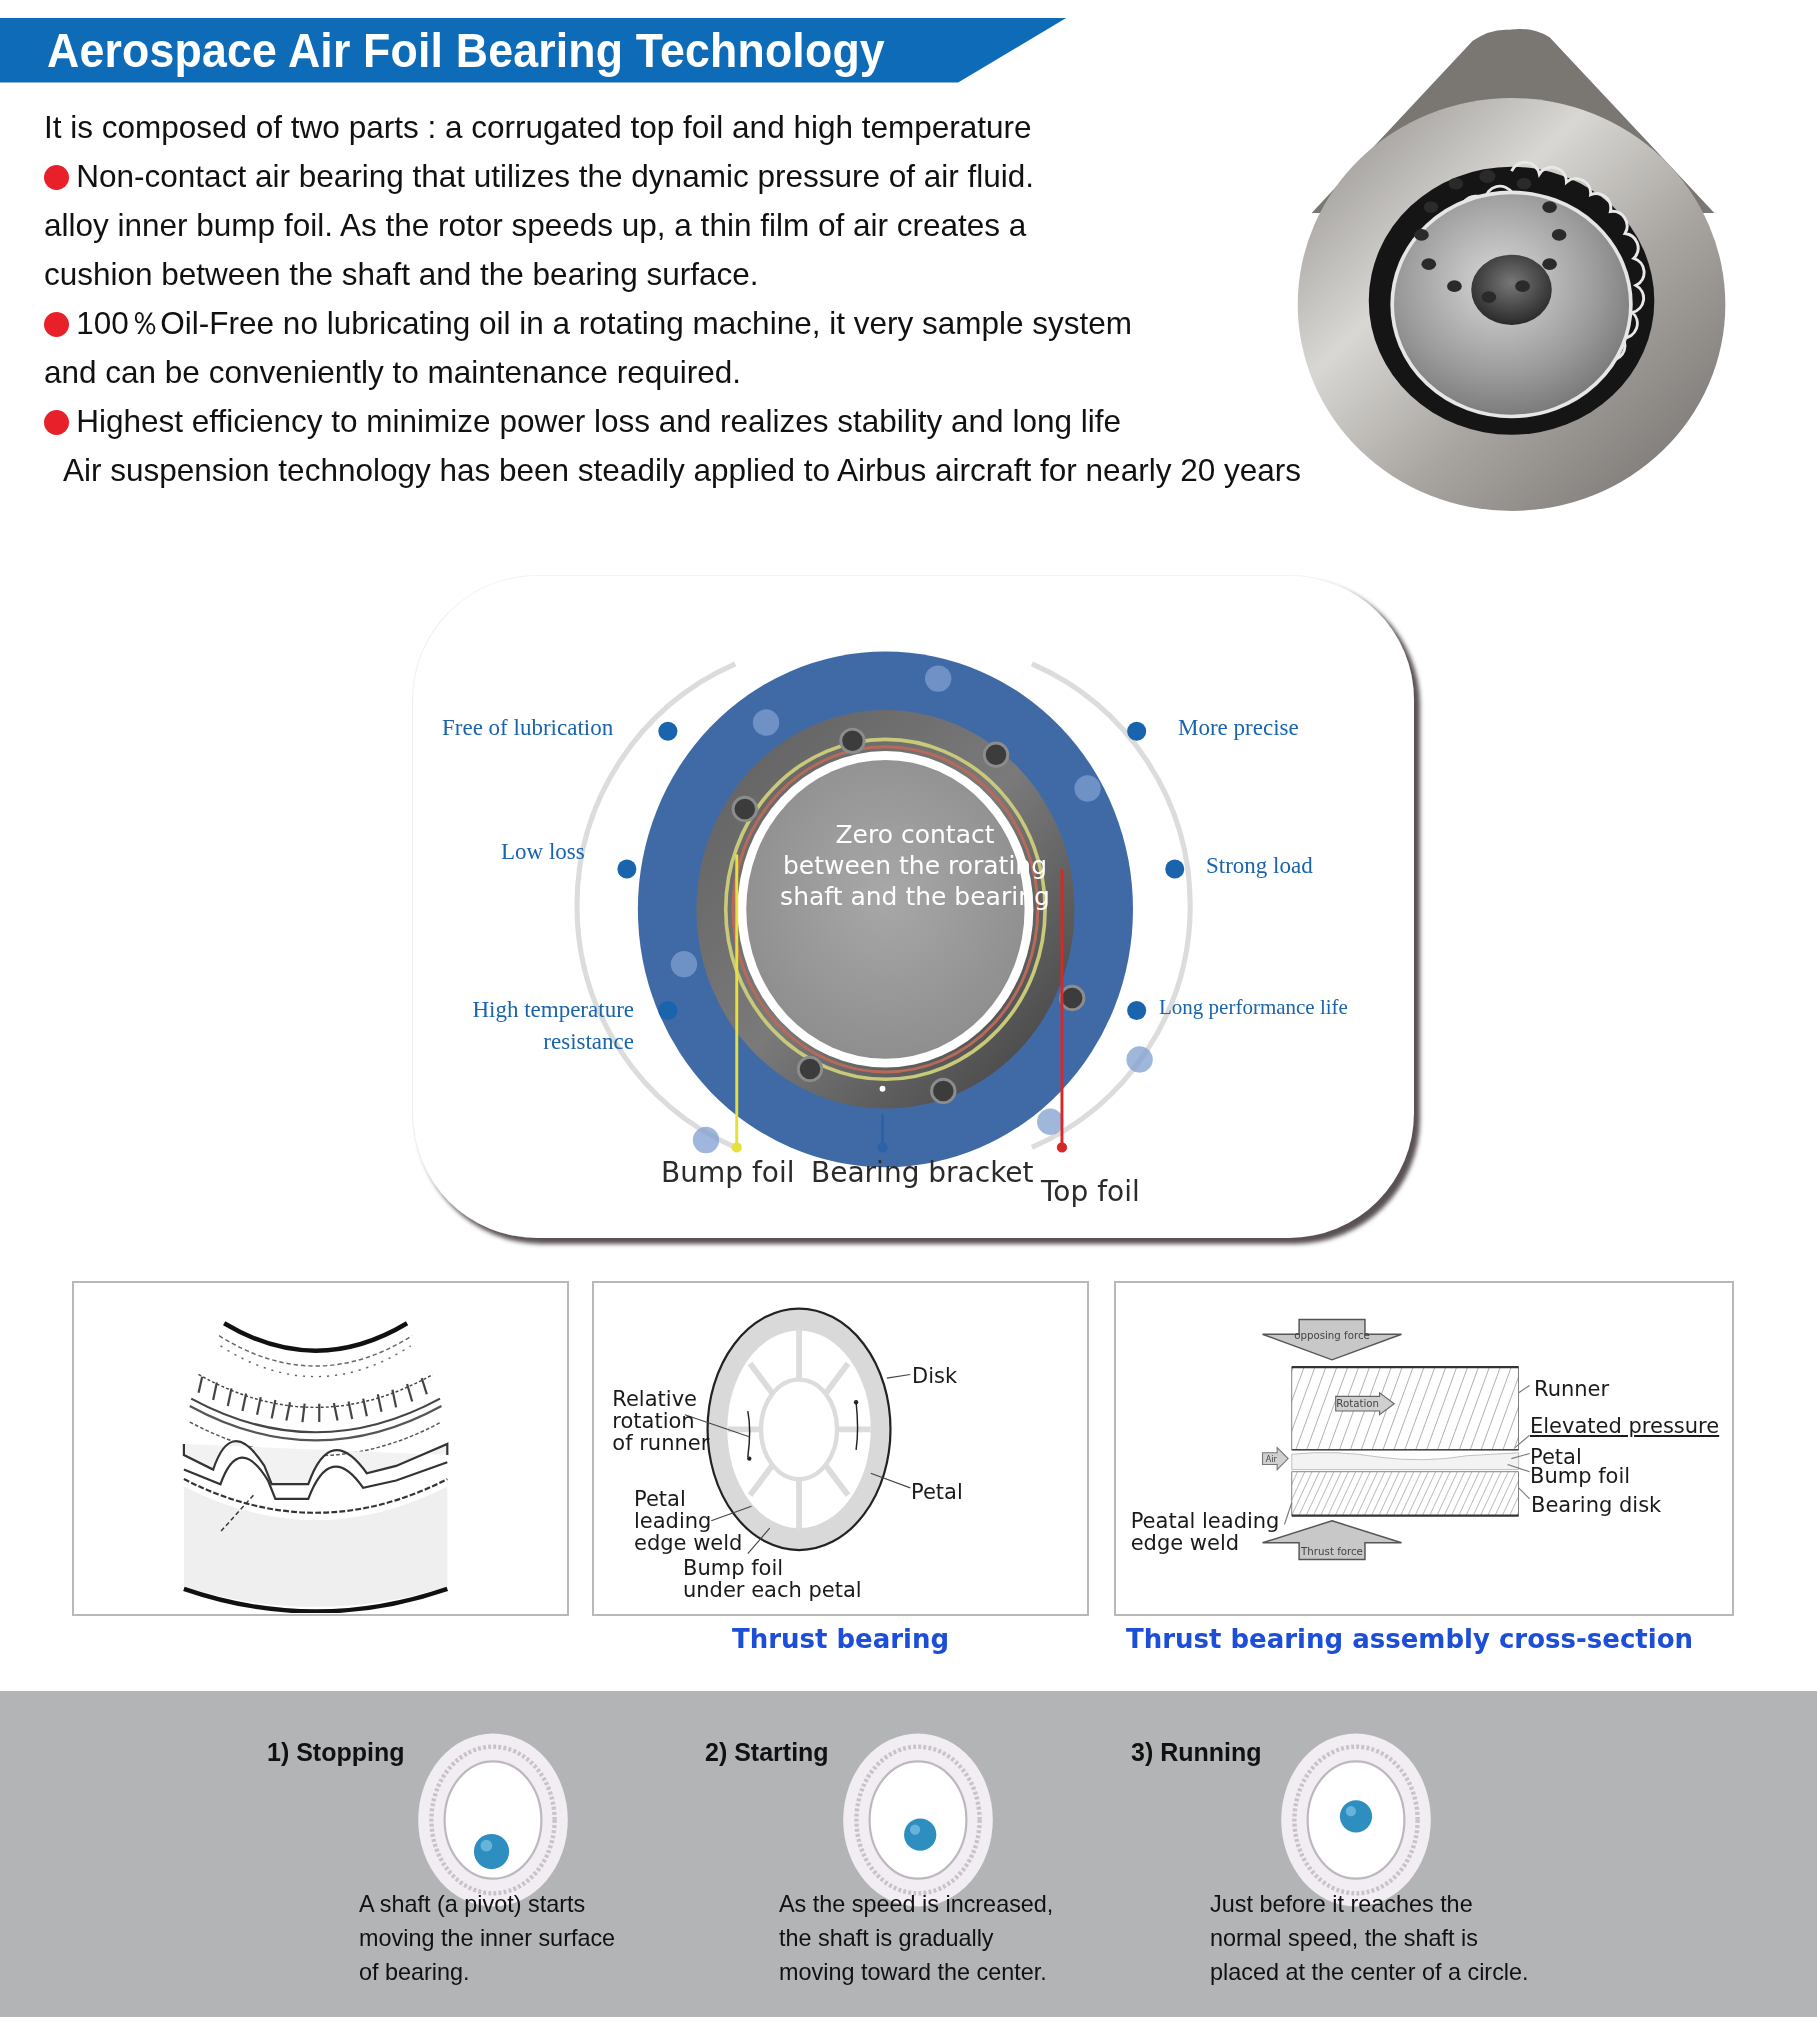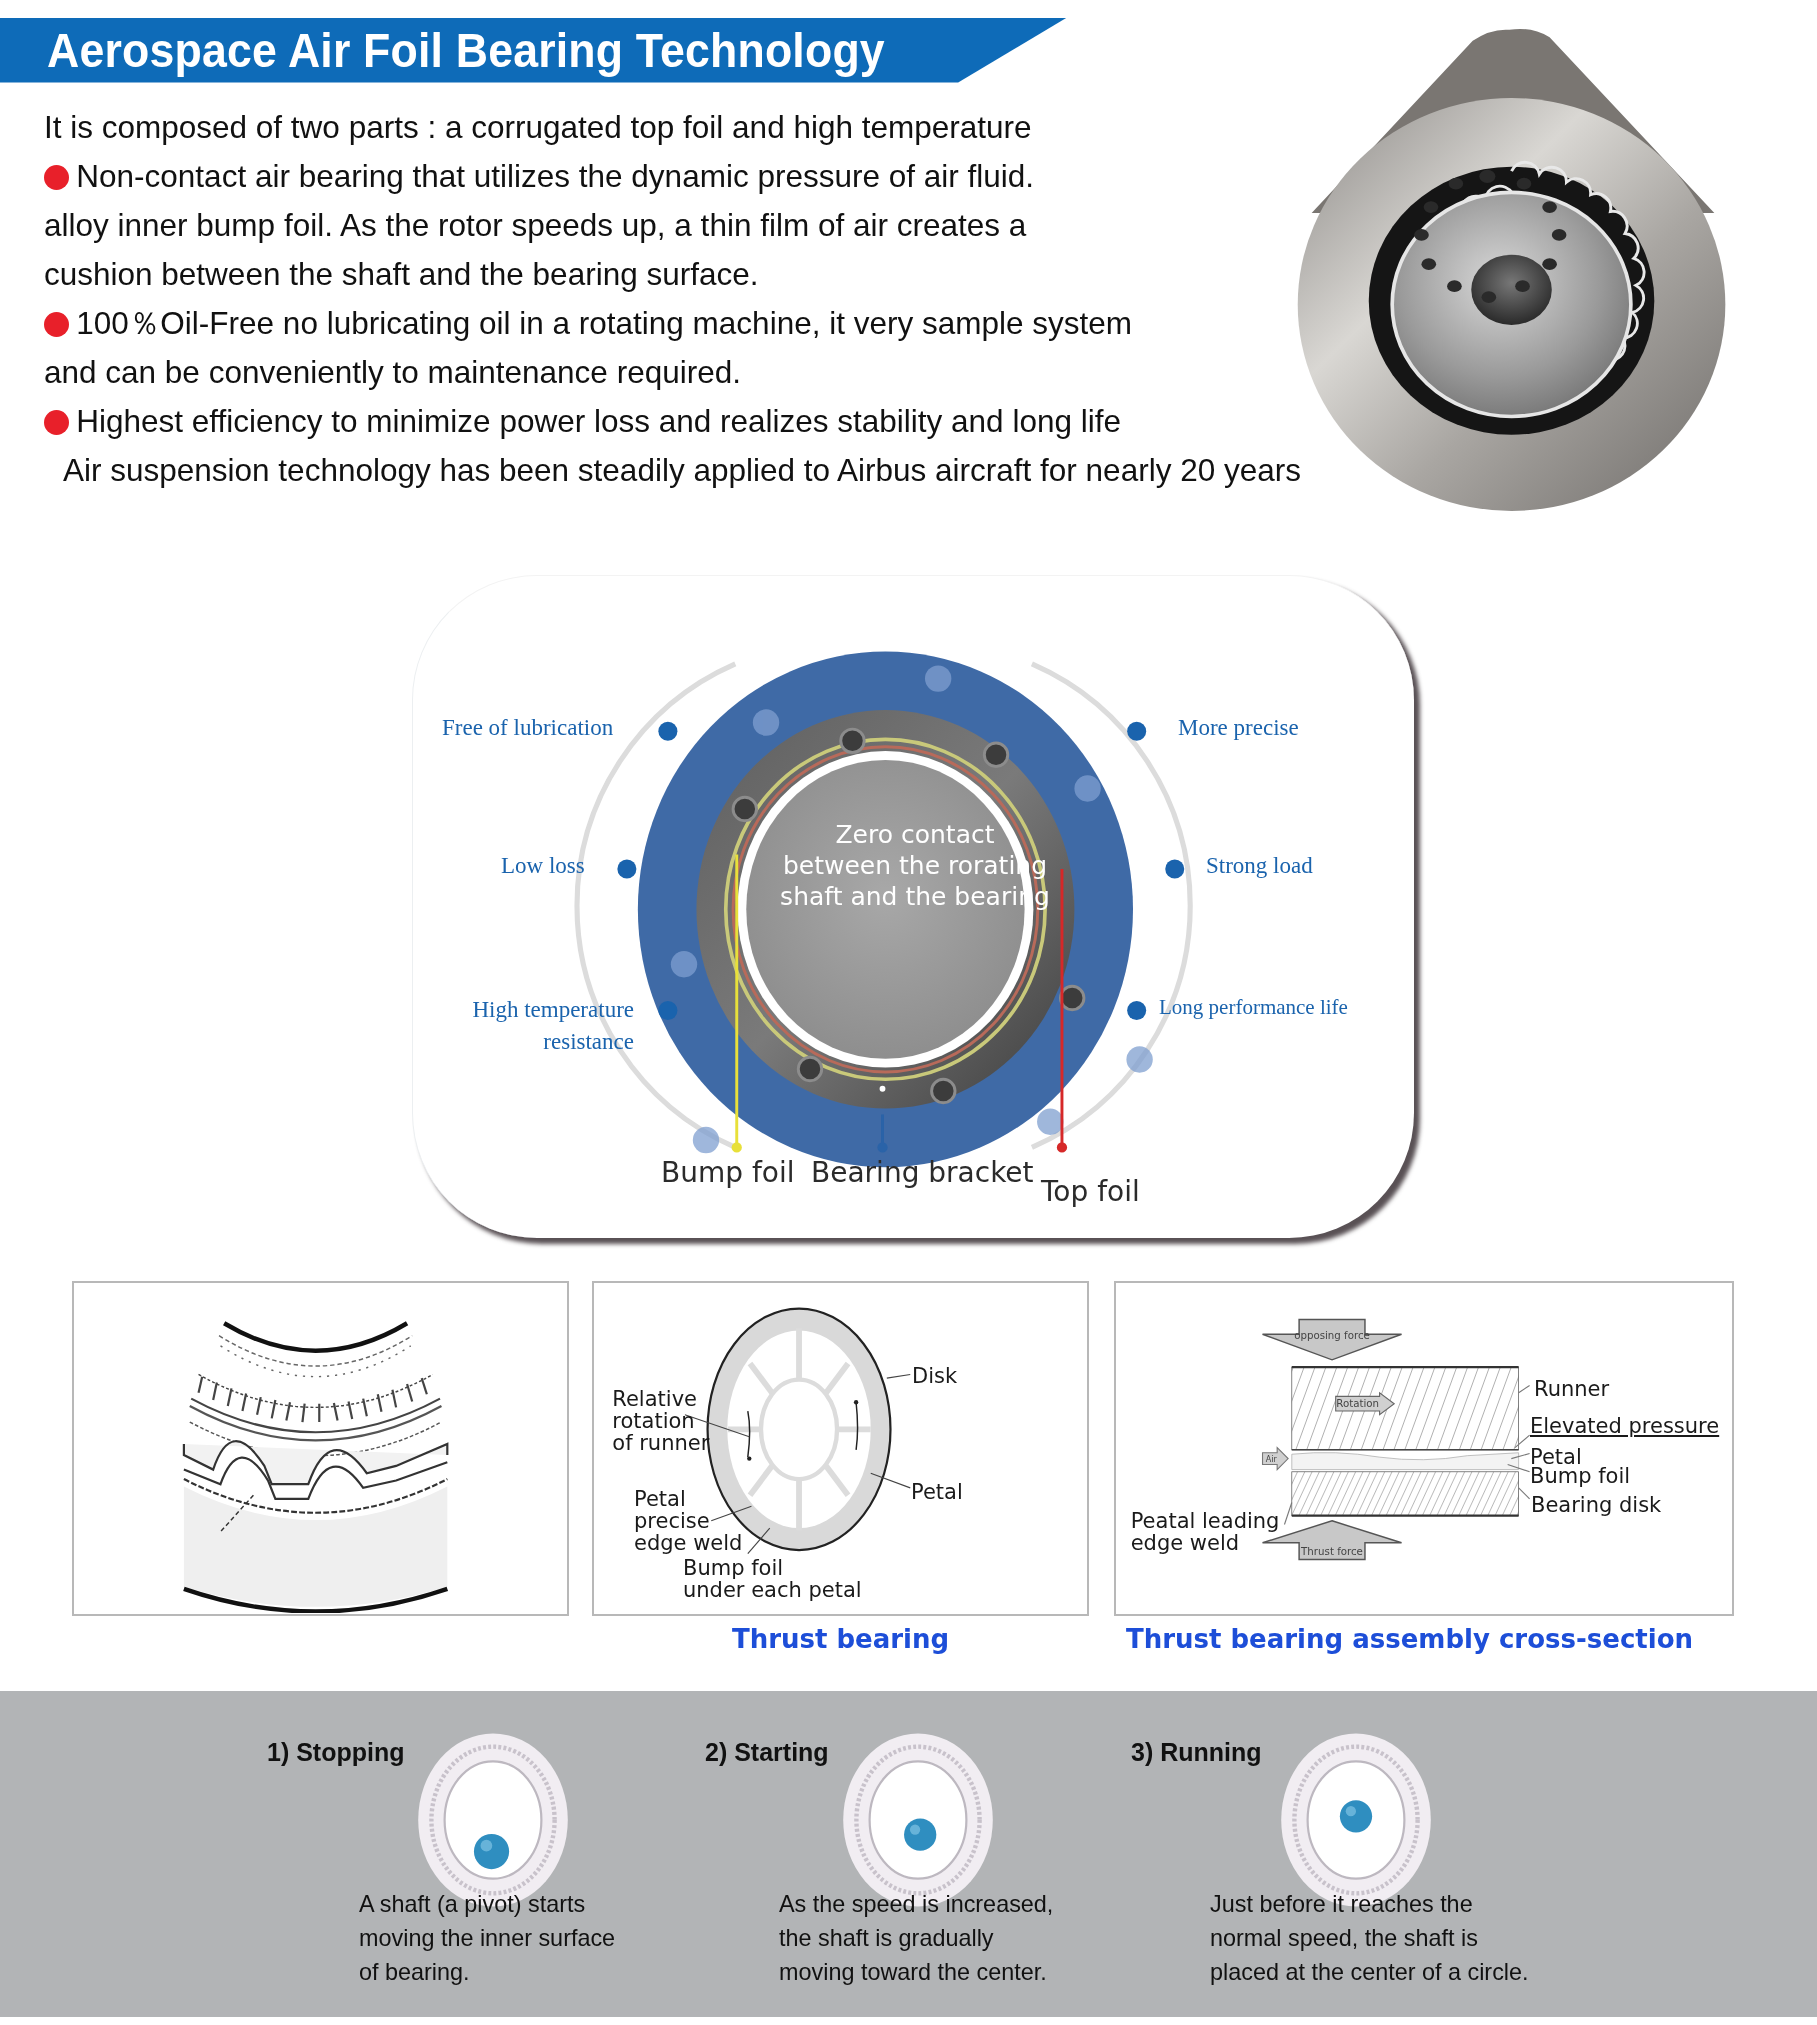--- a/index.html
+++ b/index.html
@@ -224,21 +224,21 @@
     <circle cx="886" cy="780" r="7" fill="#d62828"></circle>
   </svg>
 
   <div class="center-text">
     <div>Zero contact</div>
     <div>between the rorating</div>
     <div>shaft and the bearing</div>
   </div>
 
   <div class="feature" style="left:29px; top:139px;">Free of lubrication</div>
-  <div class="feature" style="left:88px; top:277px;">Low loss</div>
+  <div class="feature" style="left:88px; top:263px;">Low loss</div>
   <div class="feature right-align" style="left:29px; top:418px; width:192px;">
     <div style="line-height:32px">High temperature</div>
     <div style="line-height:32px">resistance</div>
   </div>
   <div class="feature" style="left:765px; top:139px;">More precise</div>
   <div class="feature" style="left:793px; top:277px;">Strong load</div>
   <div class="feature" style="left:746px; top:419px; font-size:21px;">Long performance life</div>
 
   <div class="part-label" style="left:248px; top:580px;">Bump foil</div>
   <div class="part-label" style="left:398px; top:580px;">Bearing bracket</div>
@@ -308,21 +308,21 @@
   </svg>
   <div class="plabel" style="left:18.3px; top:105px;">
     <div>Relative</div>
     <div>rotation</div>
     <div>of runner</div>
   </div>
   <div class="plabel" style="left:318px; top:82px;">Disk</div>
   <div class="plabel" style="left:317px; top:198px;">Petal</div>
   <div class="plabel" style="left:40px; top:205px;">
     <div>Petal</div>
-    <div>precise</div>
+    <div>leading</div>
     <div>edge weld</div>
   </div>
   <div class="plabel" style="left:89px; top:274px;">
     <div>Bump foil</div>
     <div>under each petal</div>
   </div>
 </div>
 <div class="caption" style="left:592px; width:497px;">Thrust bearing</div>
 
 <div class="panel" style="left:1114px; width:620px;">

